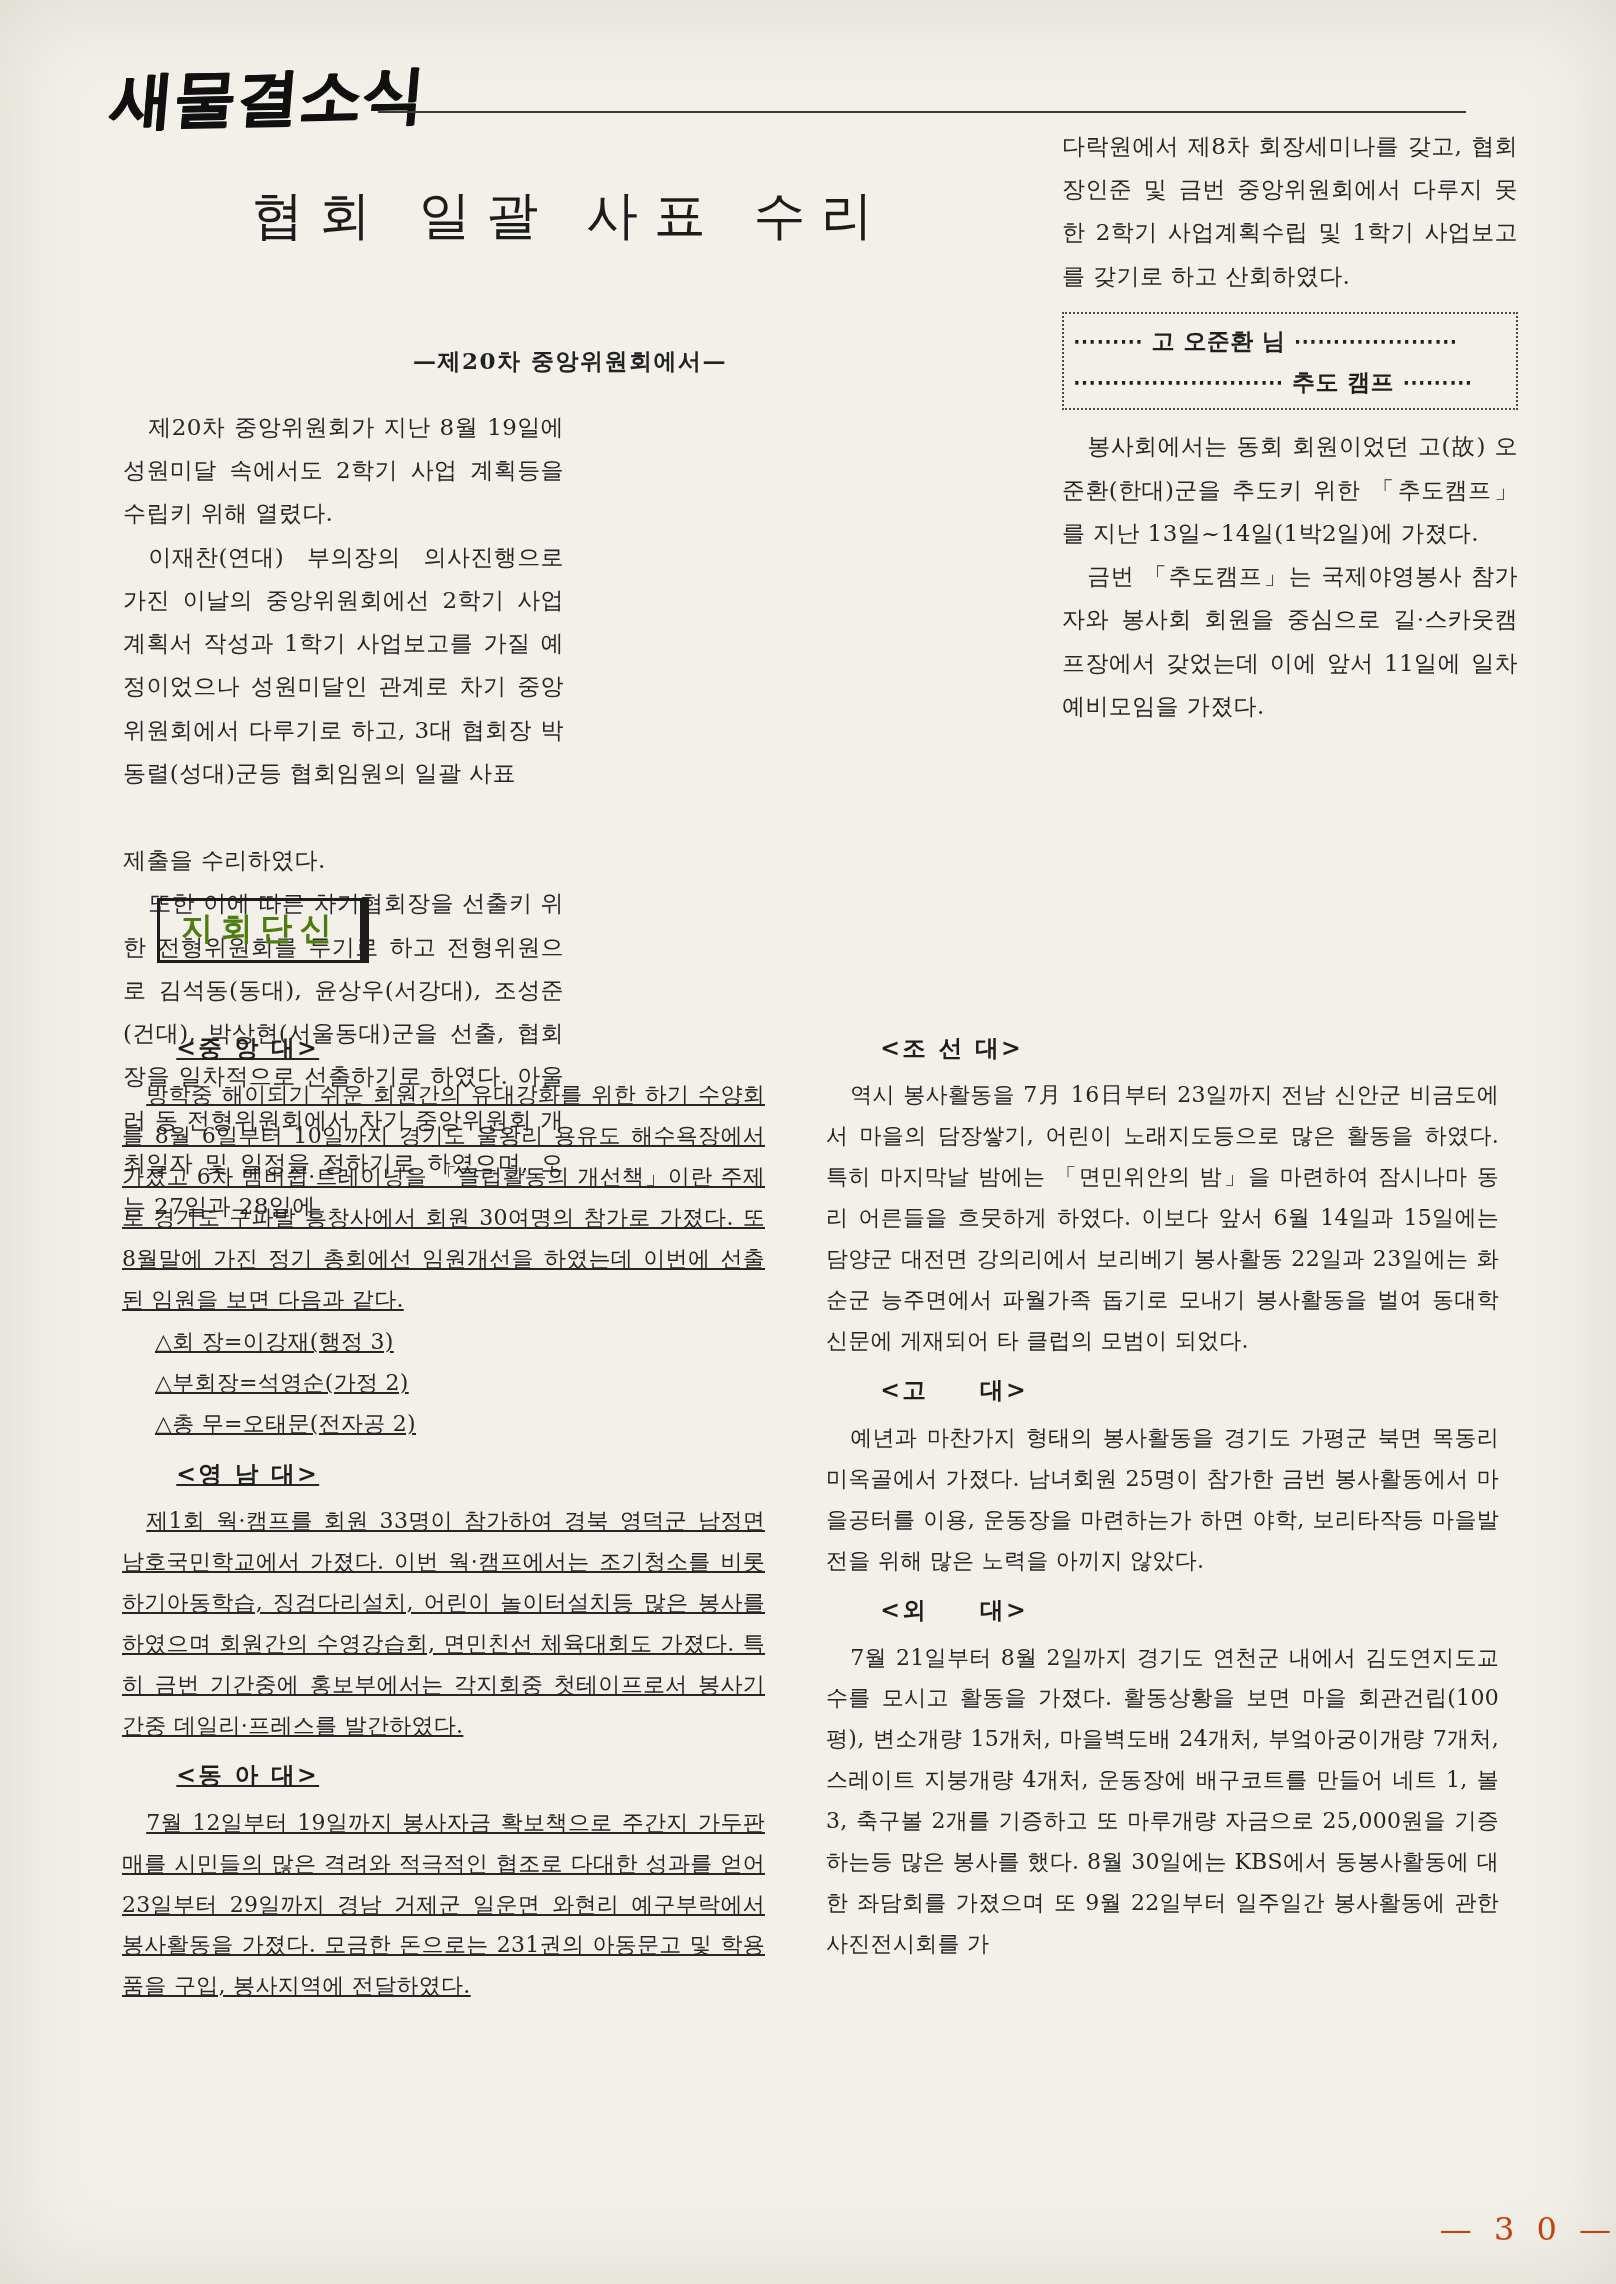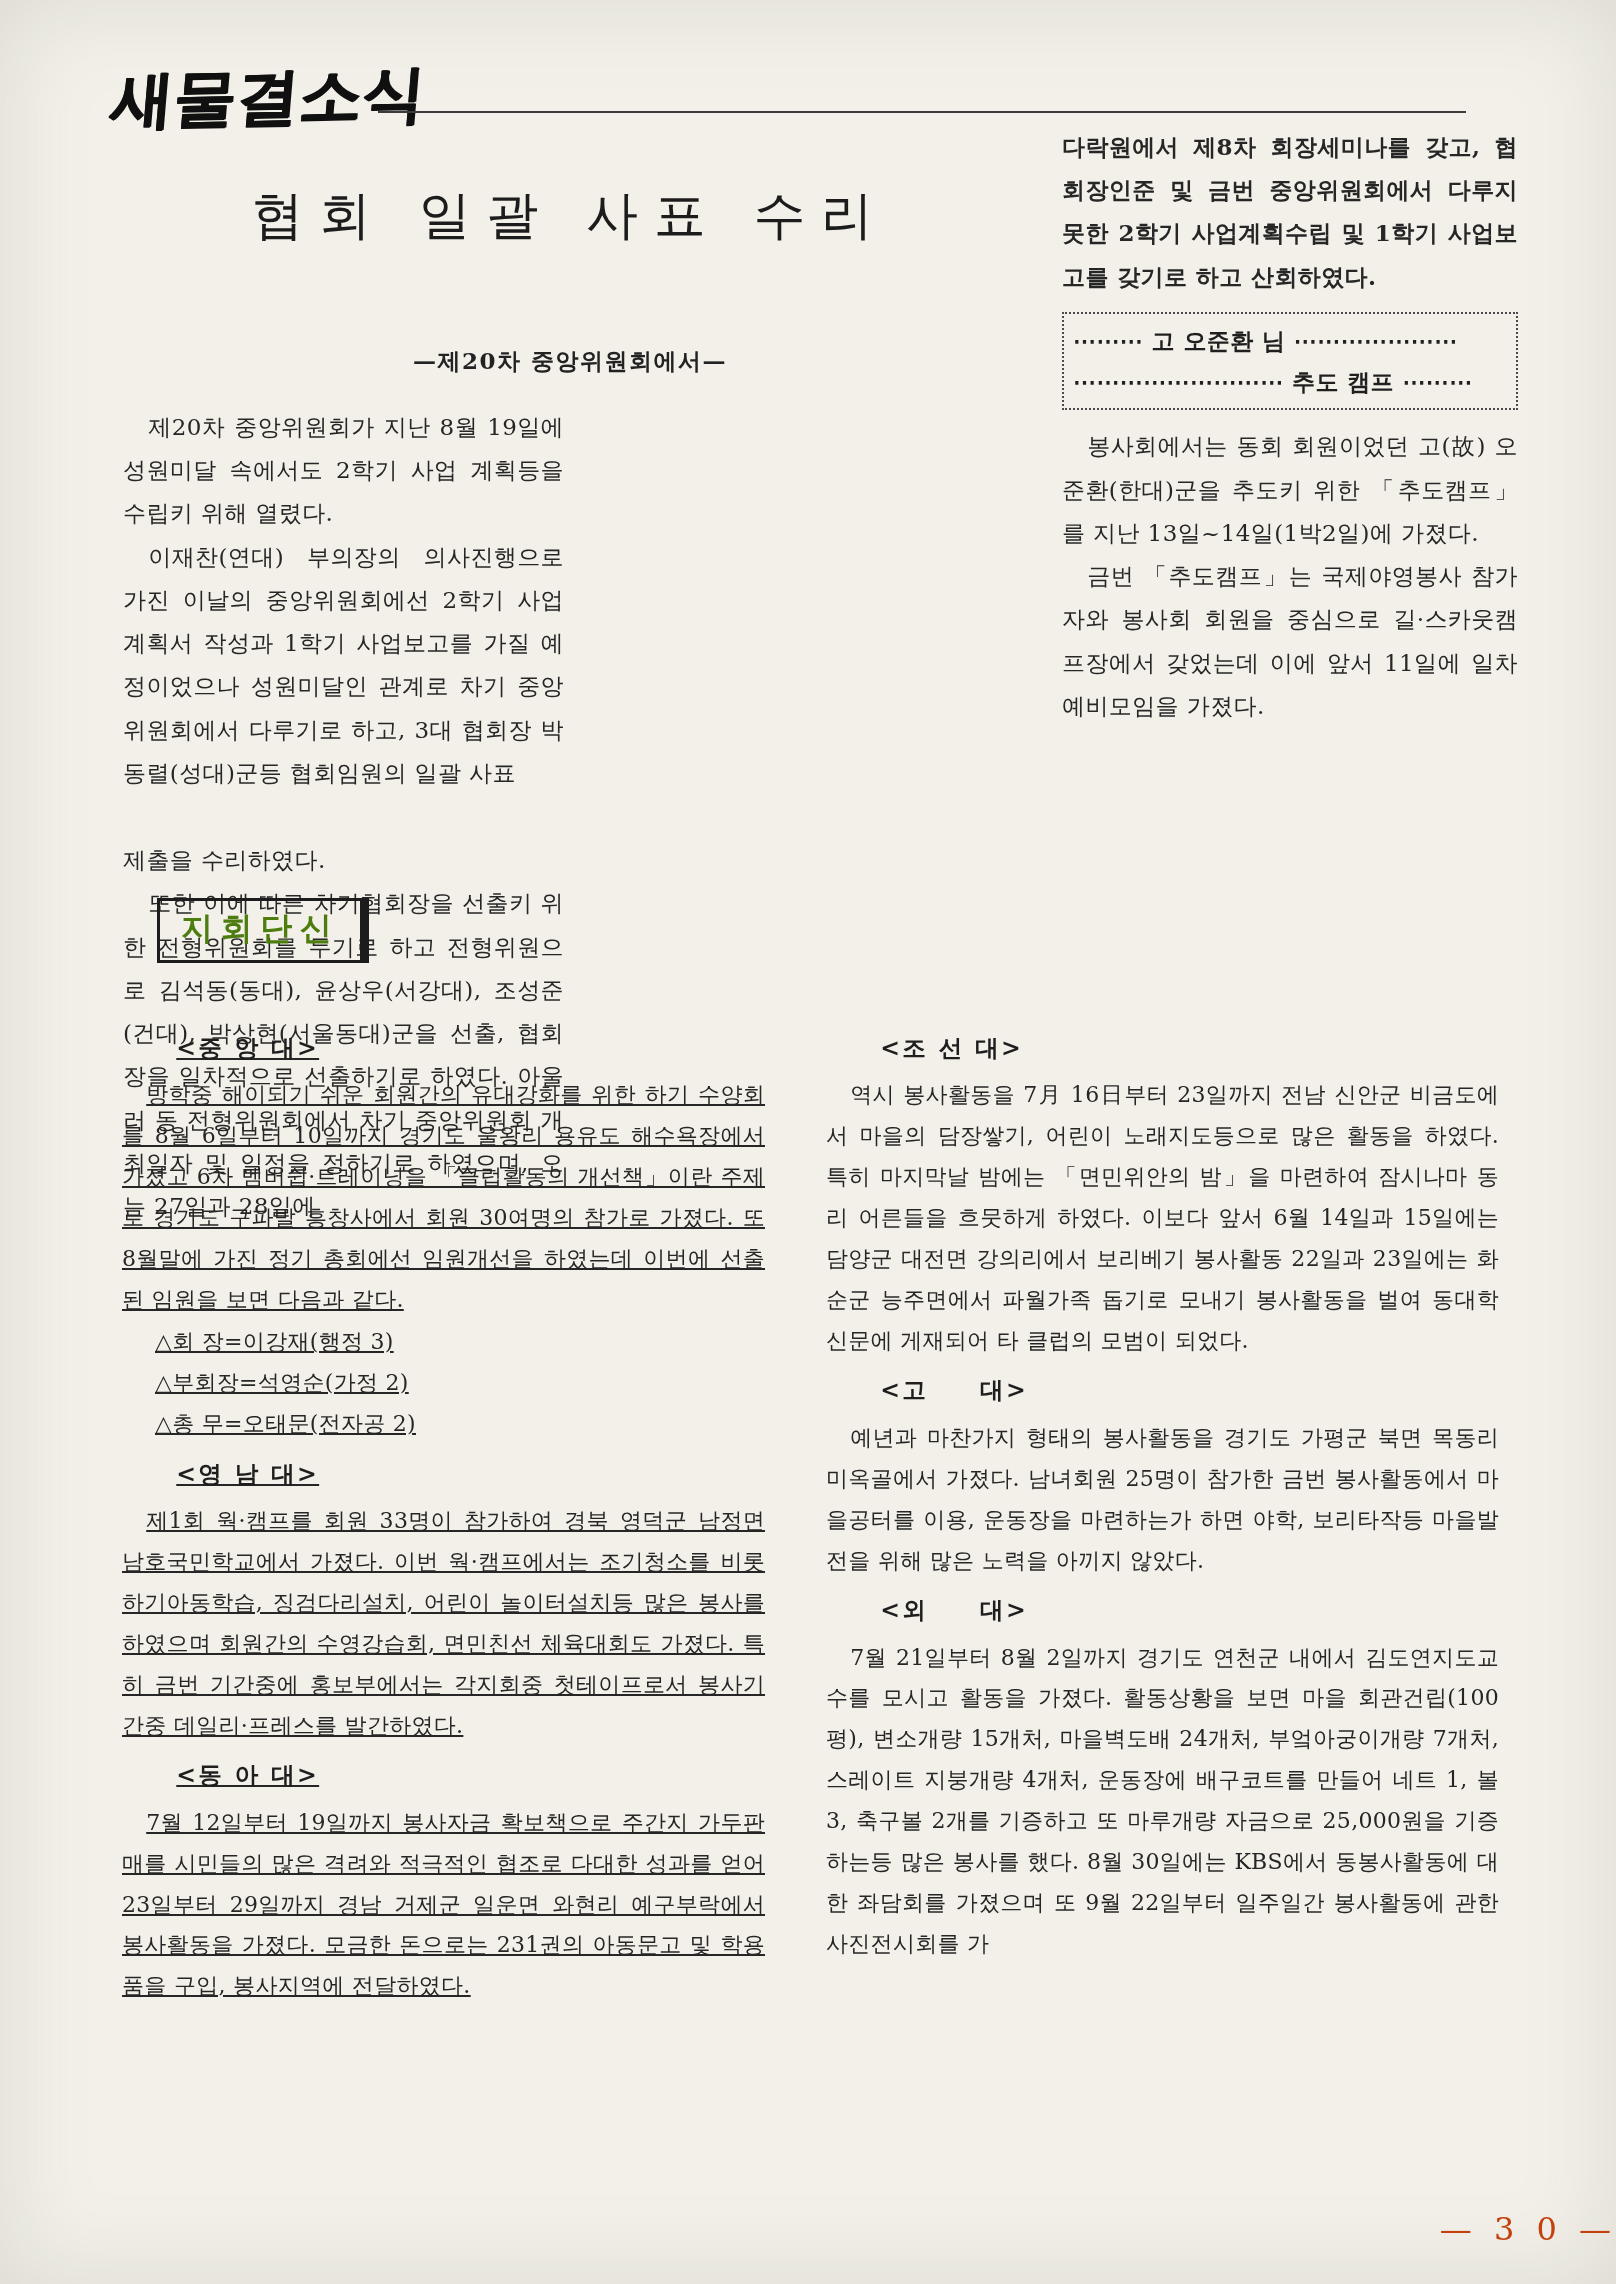--- a/index.html
+++ b/index.html
@@ -51,21 +51,21 @@
   }
   .article p { margin:0; text-indent:1.1em; }
   .no-indent { text-indent:0 !important; }
 
   
   .sidebar {
     position:absolute; left:1062px; top:125px; width:456px;
     font-size:23px; line-height:1.88; text-align:justify; letter-spacing:0.4px;
   }
   .sidebar p { margin:0; text-indent:1.1em; }
-  .sidebar p.lead { text-indent:0;font-weight:bold; }
+  .sidebar p.lead { text-indent:0; }
   .memorial-box {
     border:2.3px dotted #4a4a4a;
     margin:13.7px 0 15px; padding:6px 9px;
     font-weight:700; font-size:23px; line-height:1.8;
     text-align:left; color:#1f1f1f;
     white-space:nowrap; overflow:hidden;
   }
 
   
   .branch-header {

